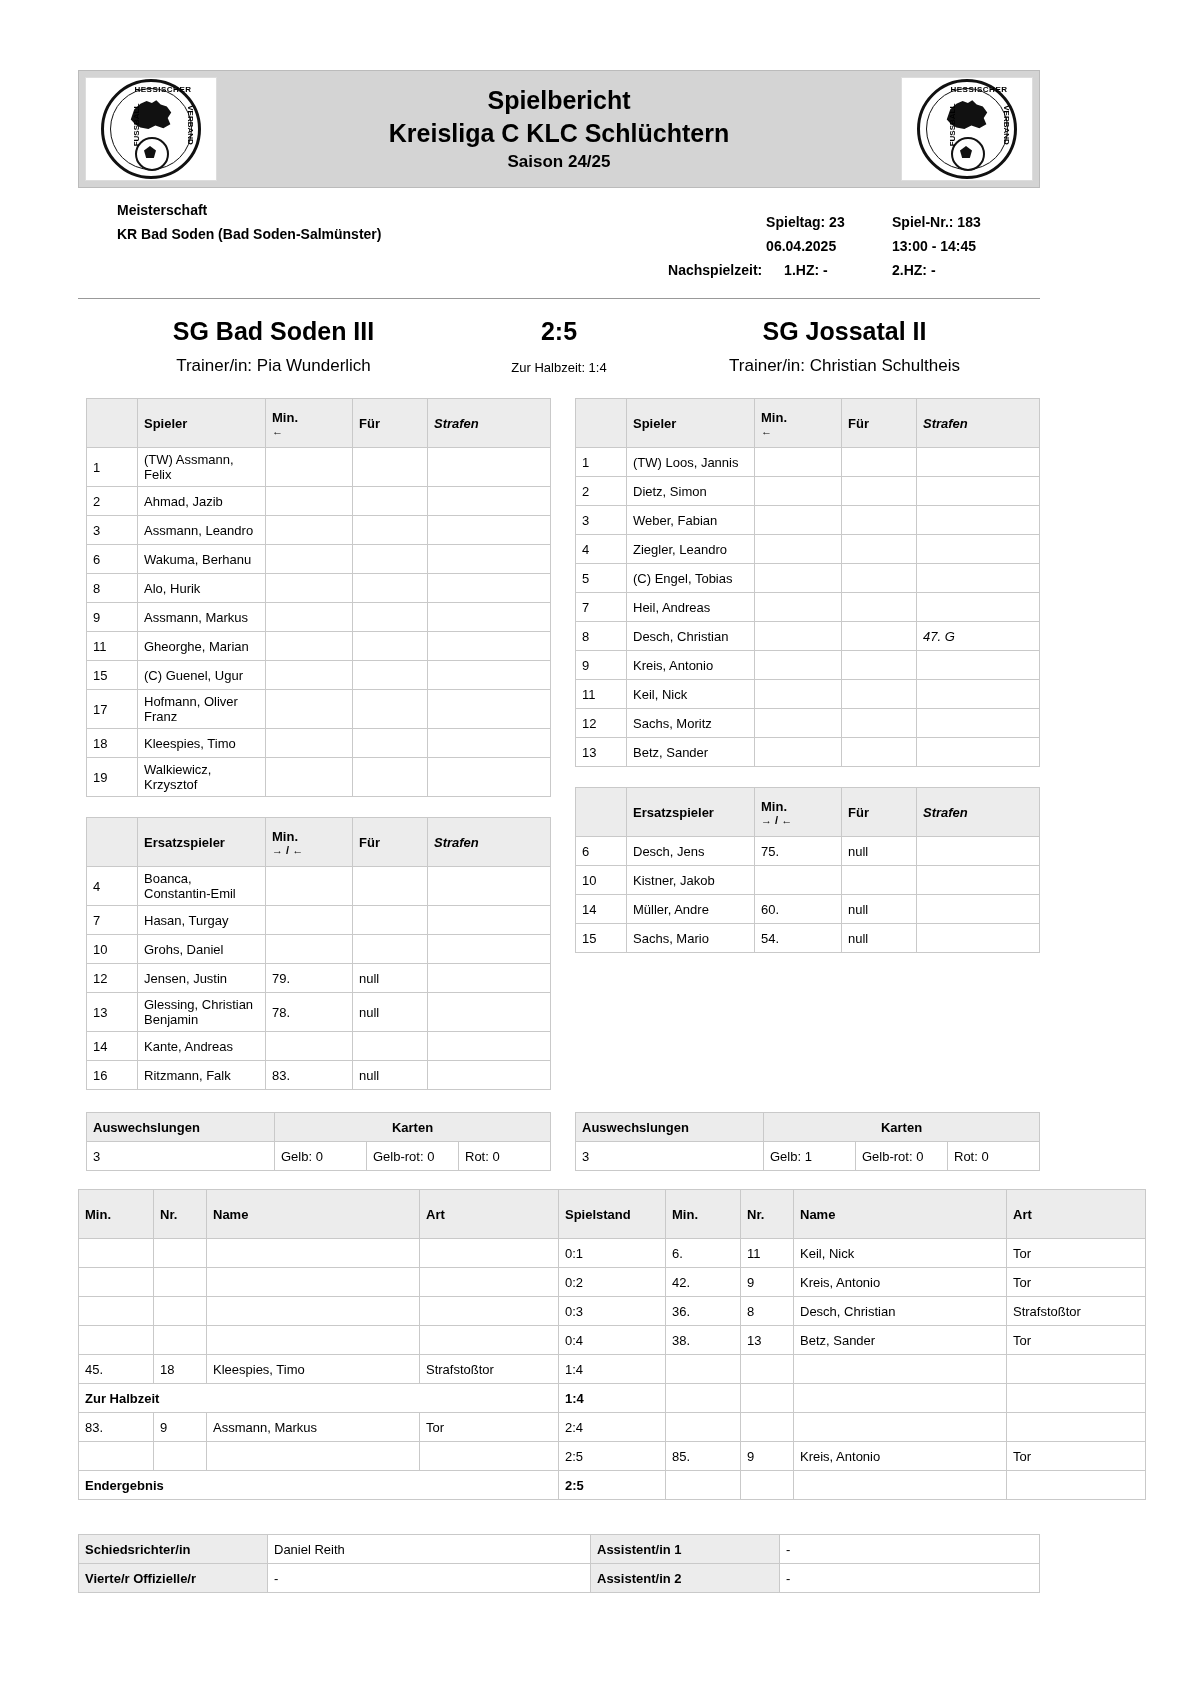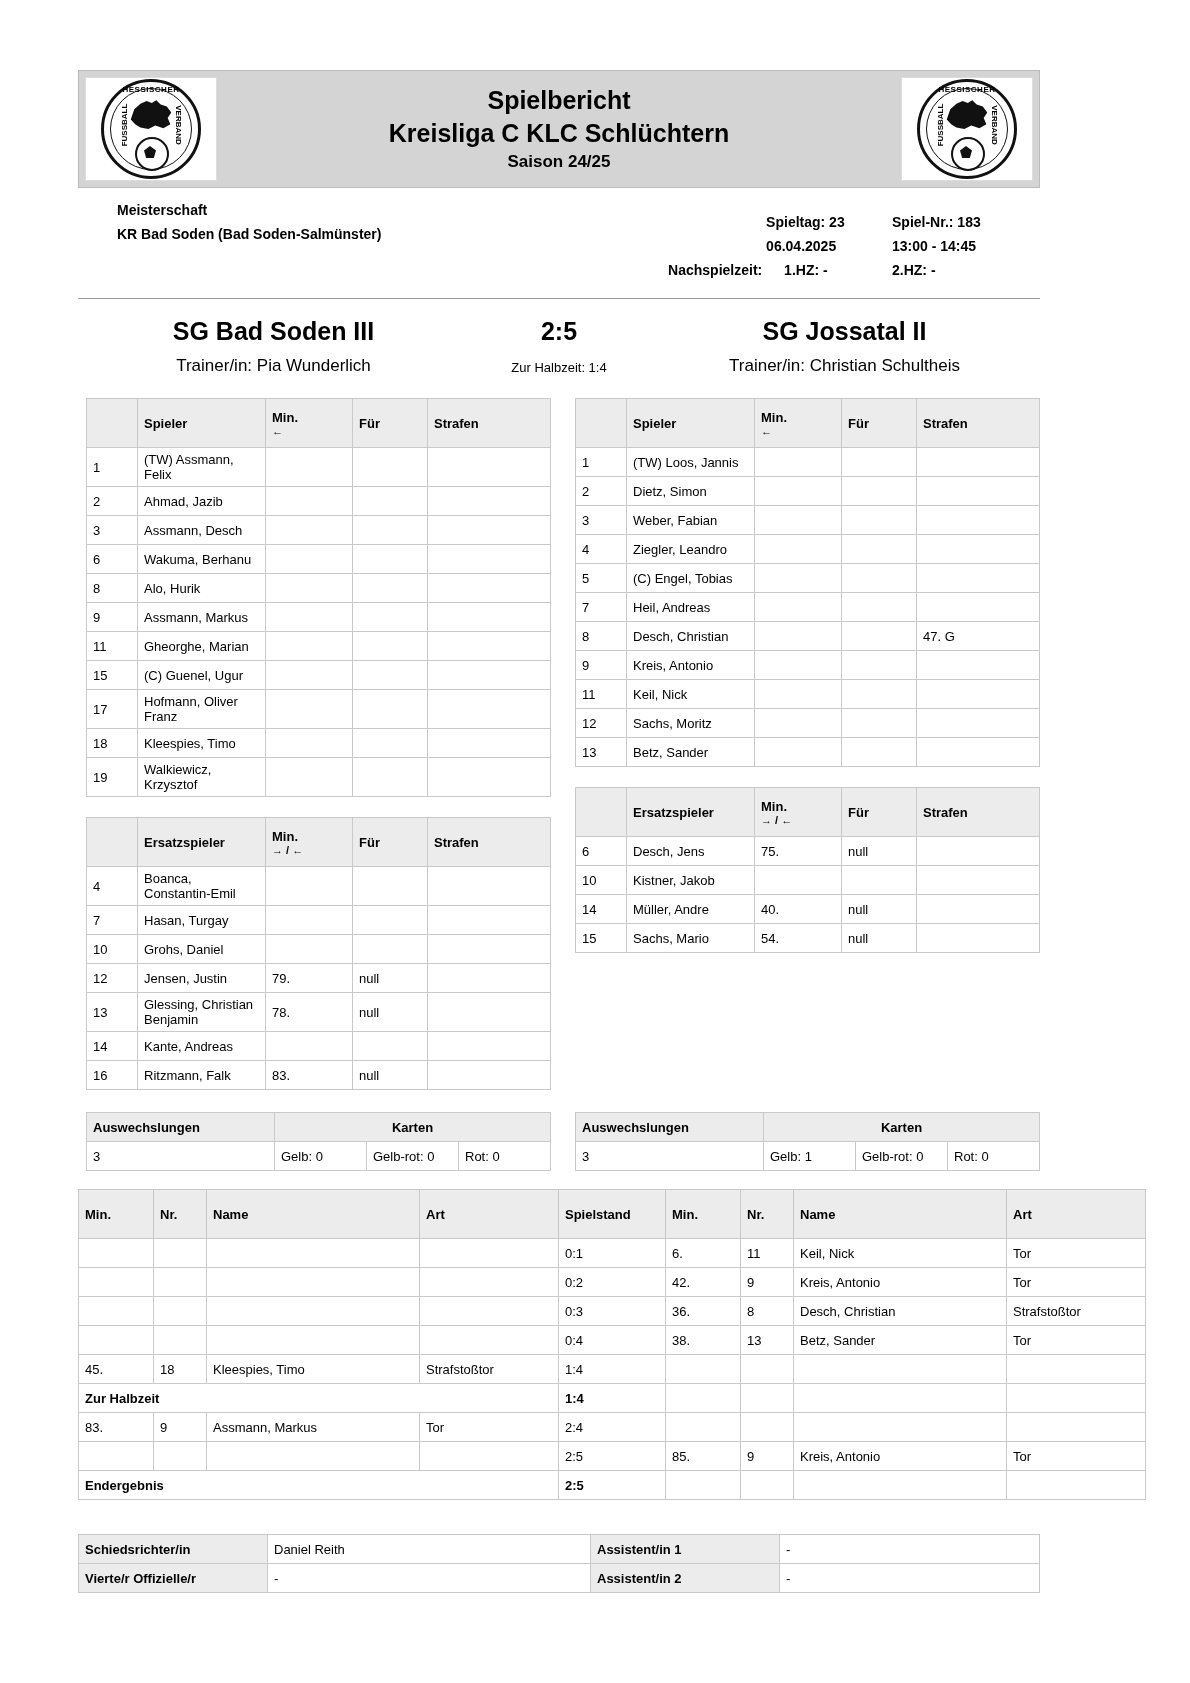--- a/index.html
+++ b/index.html
@@ -126,21 +126,21 @@
   thead th {
     background: #ececec;
     font-weight: bold;
     height: 40px;
     vertical-align: middle;
   }
   .c-nr { width: 38px; text-align: left; }
   .c-name { }
   .c-min { width: 74px; }
   .c-fur { width: 62px; }
-  .c-str { width: 110px; }
+  .c-str { width: 110px; font-style: italic; }
   .sub { font-size: 11px; display: block; }
   .spacer-tbl { margin-top: 20px; }
   
   .sumcols {
     display: flex;
     gap: 16px;
     margin-top: 22px;
   }
   .sumcols table td, .sumcols table th { height: 20px; margin-left: 17px; }
   .sum-a { width: 175px; }
@@ -197,21 +197,21 @@
   }
   .logo-lion {
     position: absolute;
     left: 28px; top: 20px;
     width: 44px; height: 34px;
     background: #111;
     clip-path: polygon(4% 60%, 12% 30%, 26% 14%, 40% 6%, 52% 12%, 62% 4%, 72% 16%, 86% 22%, 96% 40%, 88% 56%, 94% 74%, 78% 86%, 60% 78%, 44% 88%, 26% 84%, 14% 74%);
   }
   .logo-text {
     position: absolute;
-    left: 0; top: 0;
+    left: 12px; top: 0;
     width: 100px; height: 92px;
     font-size: 8px;
     font-weight: bold;
   }
   .lt {
     position: absolute;
     white-space: nowrap;
     font-family: "Liberation Sans", sans-serif;
   }
   .lt-top { left: 50%; top: 6px; transform: translateX(-50%); letter-spacing: 0.5px; }
@@ -321,21 +321,21 @@
             </tr>
             <tr>
               <td class="c-nr">2</td>
               <td class="c-name">Ahmad, Jazib</td>
               <td class="c-min"></td>
               <td class="c-fur"></td>
               <td class="c-str"></td>
             </tr>
             <tr>
               <td class="c-nr">3</td>
-              <td class="c-name">Assmann, Desch</td>
+              <td class="c-name">Assmann, Leandro</td>
               <td class="c-min"></td>
               <td class="c-fur"></td>
               <td class="c-str"></td>
             </tr>
             <tr>
               <td class="c-nr">6</td>
               <td class="c-name">Wakuma, Berhanu</td>
               <td class="c-min"></td>
               <td class="c-fur"></td>
               <td class="c-str"></td>
@@ -578,21 +578,21 @@
             <tr>
               <td class="c-nr">10</td>
               <td class="c-name">Kistner, Jakob</td>
               <td class="c-min"></td>
               <td class="c-fur"></td>
               <td class="c-str"></td>
             </tr>
             <tr>
               <td class="c-nr">14</td>
               <td class="c-name">Müller, Andre</td>
-              <td class="c-min">40.</td>
+              <td class="c-min">60.</td>
               <td class="c-fur">null</td>
               <td class="c-str"></td>
             </tr>
             <tr>
               <td class="c-nr">15</td>
               <td class="c-name">Sachs, Mario</td>
               <td class="c-min">54.</td>
               <td class="c-fur">null</td>
               <td class="c-str"></td>
             </tr>

